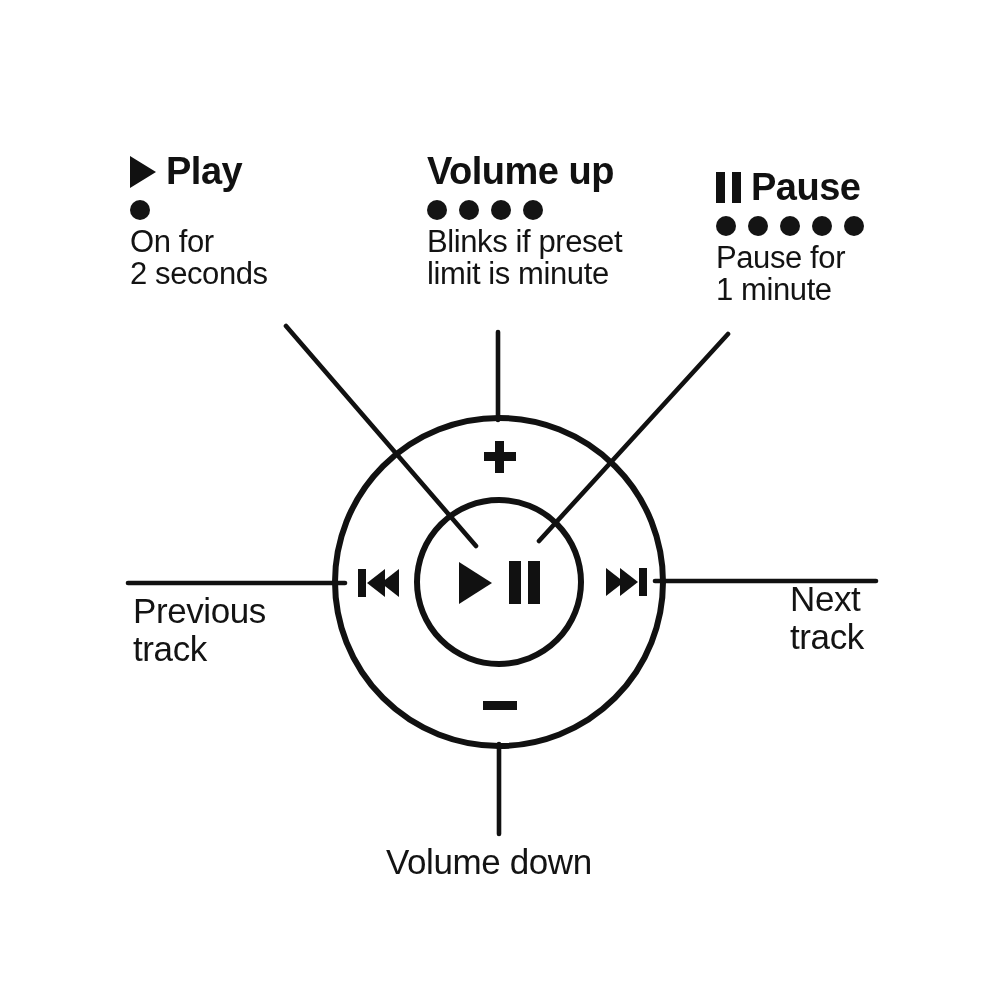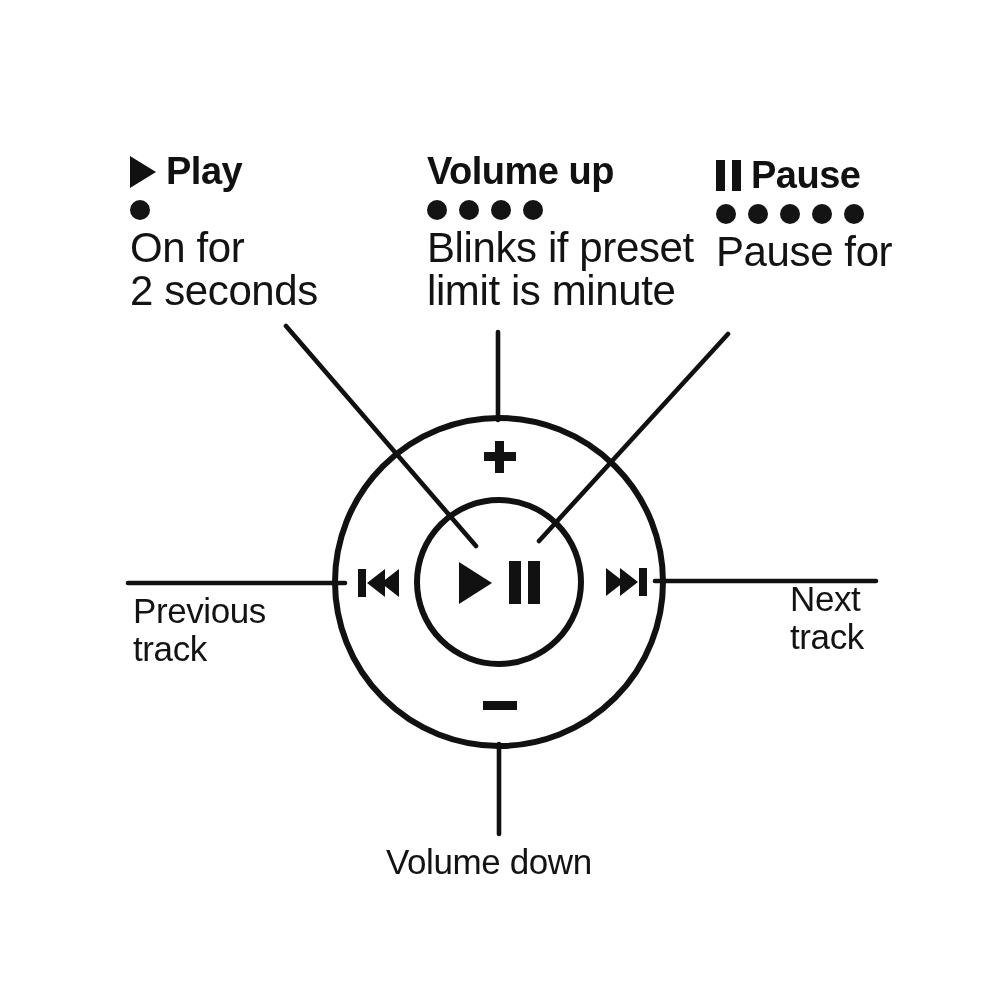--- a/index.html
+++ b/index.html
@@ -38,21 +38,21 @@
     font-weight: bold;
     font-size: 38px;
     letter-spacing: -0.5px;
     white-space: nowrap;
     color: #111111;
   }
   .callout-heading-text {
     margin-left: 10px;
   }
   .callout-desc {
-    font-size: 42px;
+    font-size: 31px;
     font-weight: 400;
     letter-spacing: -0.4px;
     color: #131313;
     white-space: nowrap;
   }
   .callout-desc .line { display: block; }
 
   .led-row {
     display: flex;
     align-items: center;
@@ -85,21 +85,21 @@
   .glyph-pause i {
     display: block;
     width: 9px;
     height: 31px;
     background: #111111;
   }
 
   
   #callout-play      { left: 130px; top: 152px; }
   #callout-volume-up { left: 410px; top: 152px; margin-left: 17px; }
-  #callout-pause     { left: 716px; top: 156px; }
+  #callout-pause     { left: 716px; top: 168px; }
 
   .side-label {
     position: absolute;
     font-size: 35px;
     letter-spacing: -0.4px;
     line-height: 1.08;
     color: #131313;
     white-space: nowrap;
   }
   #label-previous-track { left: 133px; top: 592px; }
@@ -199,20 +199,21 @@
     </div>
     <div class="led-row">
       <span class="led"></span>
       <span class="led"></span>
       <span class="led"></span>
       <span class="led"></span>
       <span class="led"></span>
     </div>
     <div class="callout-desc">
       <span class="line">Pause for</span>
+      <span class="line">1 minute</span>
     </div>
   </div>
 
   <div class="side-label" id="label-previous-track">
     <span class="line">Previous</span>
     <span class="line">track</span>
   </div>
 
   <div class="side-label" id="label-next-track">
     <span class="line">Next</span>

